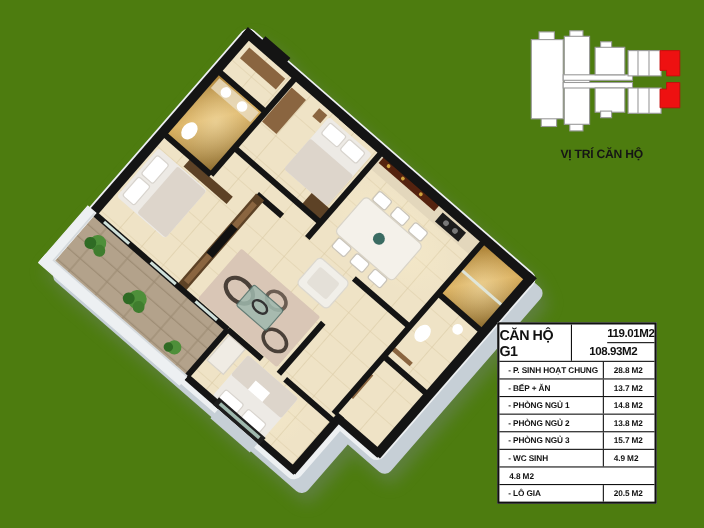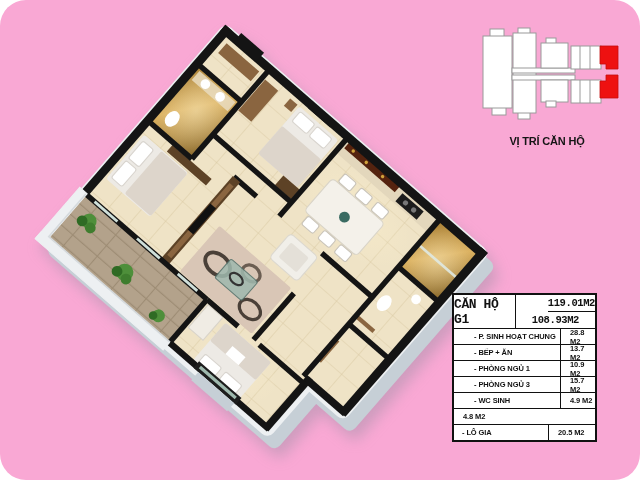--- a/index.html
+++ b/index.html
@@ -1,17 +1,17 @@
 <!DOCTYPE html>
 <html style="--accent_red: #ee1111; --wall_black: #141414; --floor_cream: #efe3c6; --balcony_floor: #b3a28b; --gold_wall: #c2953f; --wood: #8a6540; --outer_wall: #c6cfd6; --table_border: #111111;"><head>
 <meta charset="utf-8">
 <style>
   html,body{margin:0;padding:0;background:#ffffff;}
-  #stage{position:relative;width:640px;height:480px;background:#f9a8d4;overflow:hidden;
-         font-family:"Liberation Sans","DejaVu Sans",sans-serif;border-radius:26px;}
+  #stage{position:relative;width:640px;height:480px;background:#4d7c0f;overflow:hidden;
+         font-family:"Liberation Sans","DejaVu Sans",sans-serif;}
 
   
   #plan-svg{position:absolute;left:0;top:0;
             filter:drop-shadow(5px 9px 7px rgba(125,135,148,.35));}
   .c-wall{fill:var(--wall_black,#141414);}
   .c-wood{fill:var(--wood,#8a6540);}
   .c-wooddark{fill:#5d4226;}
   .c-bed{fill:#edeae5;}
   .c-bedshade{fill:#ddd5cb;}
   .c-white{fill:#ffffff;}
@@ -21,31 +21,31 @@
   
   #minimap{position:absolute;left:466px;top:26px;}
   .mm{fill:#ffffff;stroke:#9a9a9a;stroke-width:1;}
   .mm-red{fill:var(--accent_red,#ee1111);stroke:#c40c0c;stroke-width:.8;}
   #minimap-label{position:absolute;left:466px;top:135px;width:162px;text-align:center;
                  font-size:11px;font-weight:700;letter-spacing:-.2px;color:#151515;}
 
   
   #area-table{position:absolute;left:452px;top:293px;width:141px;
               border:2px solid var(--table_border,#111);background:#fff;color:#111;}
-  #area-table .hdr{display:flex;border-bottom:1.5px solid #111;font-family:Liberation Mono, monospace;}
+  #area-table .hdr{display:flex;border-bottom:1.5px solid #111;}
   #area-table .hdr-name{width:86px;display:flex;align-items:center;justify-content:center;
         font-size:13px;font-weight:700;letter-spacing:-.4px;border-right:1.5px solid #111;}
   #area-table .hdr-vals{flex:1;display:flex;flex-direction:column;}
   #area-table .hdr-val{height:16px;display:flex;align-items:center;justify-content:center;
         font-size:10.5px;font-weight:700;letter-spacing:-.4px;}
   #area-table .hdr-val:first-child{border-bottom:1.5px solid #111;margin-left:32px;}
   #area-table .trow{display:flex;border-bottom:1px solid #111;height:15px;}
   #area-table .trow:last-child{border-bottom:none;}
   #area-table .tl{width:86px;border-right:1.5px solid #111;display:flex;align-items:center;
-        padding-left:20px;font-size:7.5px;font-weight:700;letter-spacing:-.1px;
+        padding-left:8px;font-size:7.5px;font-weight:700;letter-spacing:-.1px;
         white-space:nowrap;overflow:hidden;}
   #area-table .tv{flex:1;display:flex;align-items:center;padding-left:9px;
         font-size:7.5px;font-weight:700;letter-spacing:-.1px;}
   #area-table .indent{padding-left:8px;}
 </style>
 </head>
 <body>
 
 <div id="stage">
 
@@ -266,21 +266,25 @@
     <div class="trow">
       <div class="tl">- P. SINH HOẠT CHUNG</div>
       <div class="tv">28.8 M2</div>
     </div>
     <div class="trow">
       <div class="tl">- BẾP + ĂN</div>
       <div class="tv">13.7 M2</div>
     </div>
     <div class="trow">
       <div class="tl">- PHÒNG NGỦ 1</div>
-      <div class="tv">10.9 M2</div>
+      <div class="tv">14.8 M2</div>
+    </div>
+    <div class="trow">
+      <div class="tl">- PHÒNG NGỦ 2</div>
+      <div class="tv">13.8 M2</div>
     </div>
     <div class="trow">
       <div class="tl">- PHÒNG NGỦ 3</div>
       <div class="tv">15.7 M2</div>
     </div>
     <div class="trow">
       <div class="tl">- WC SINH</div>
       <div class="tv">4.9 M2</div>
     </div>
     <div class="trow">

